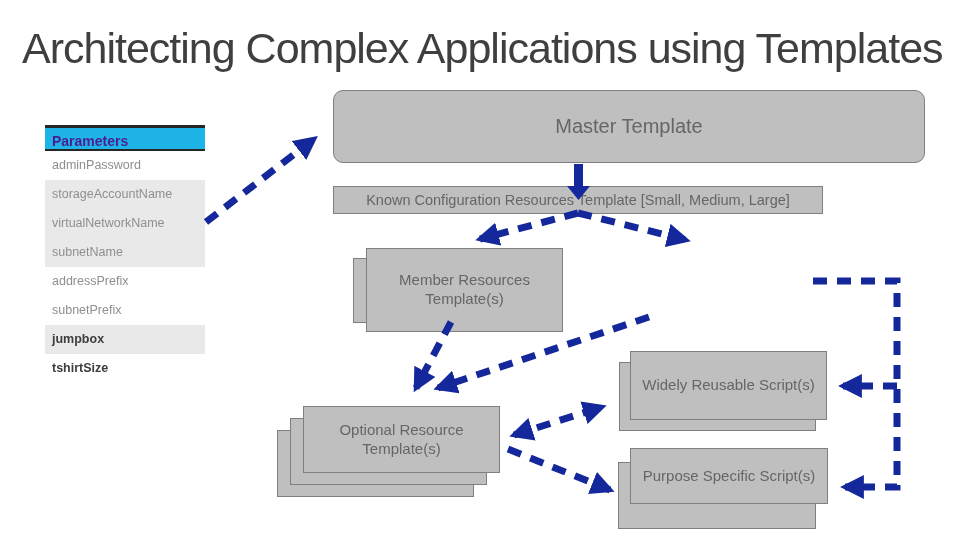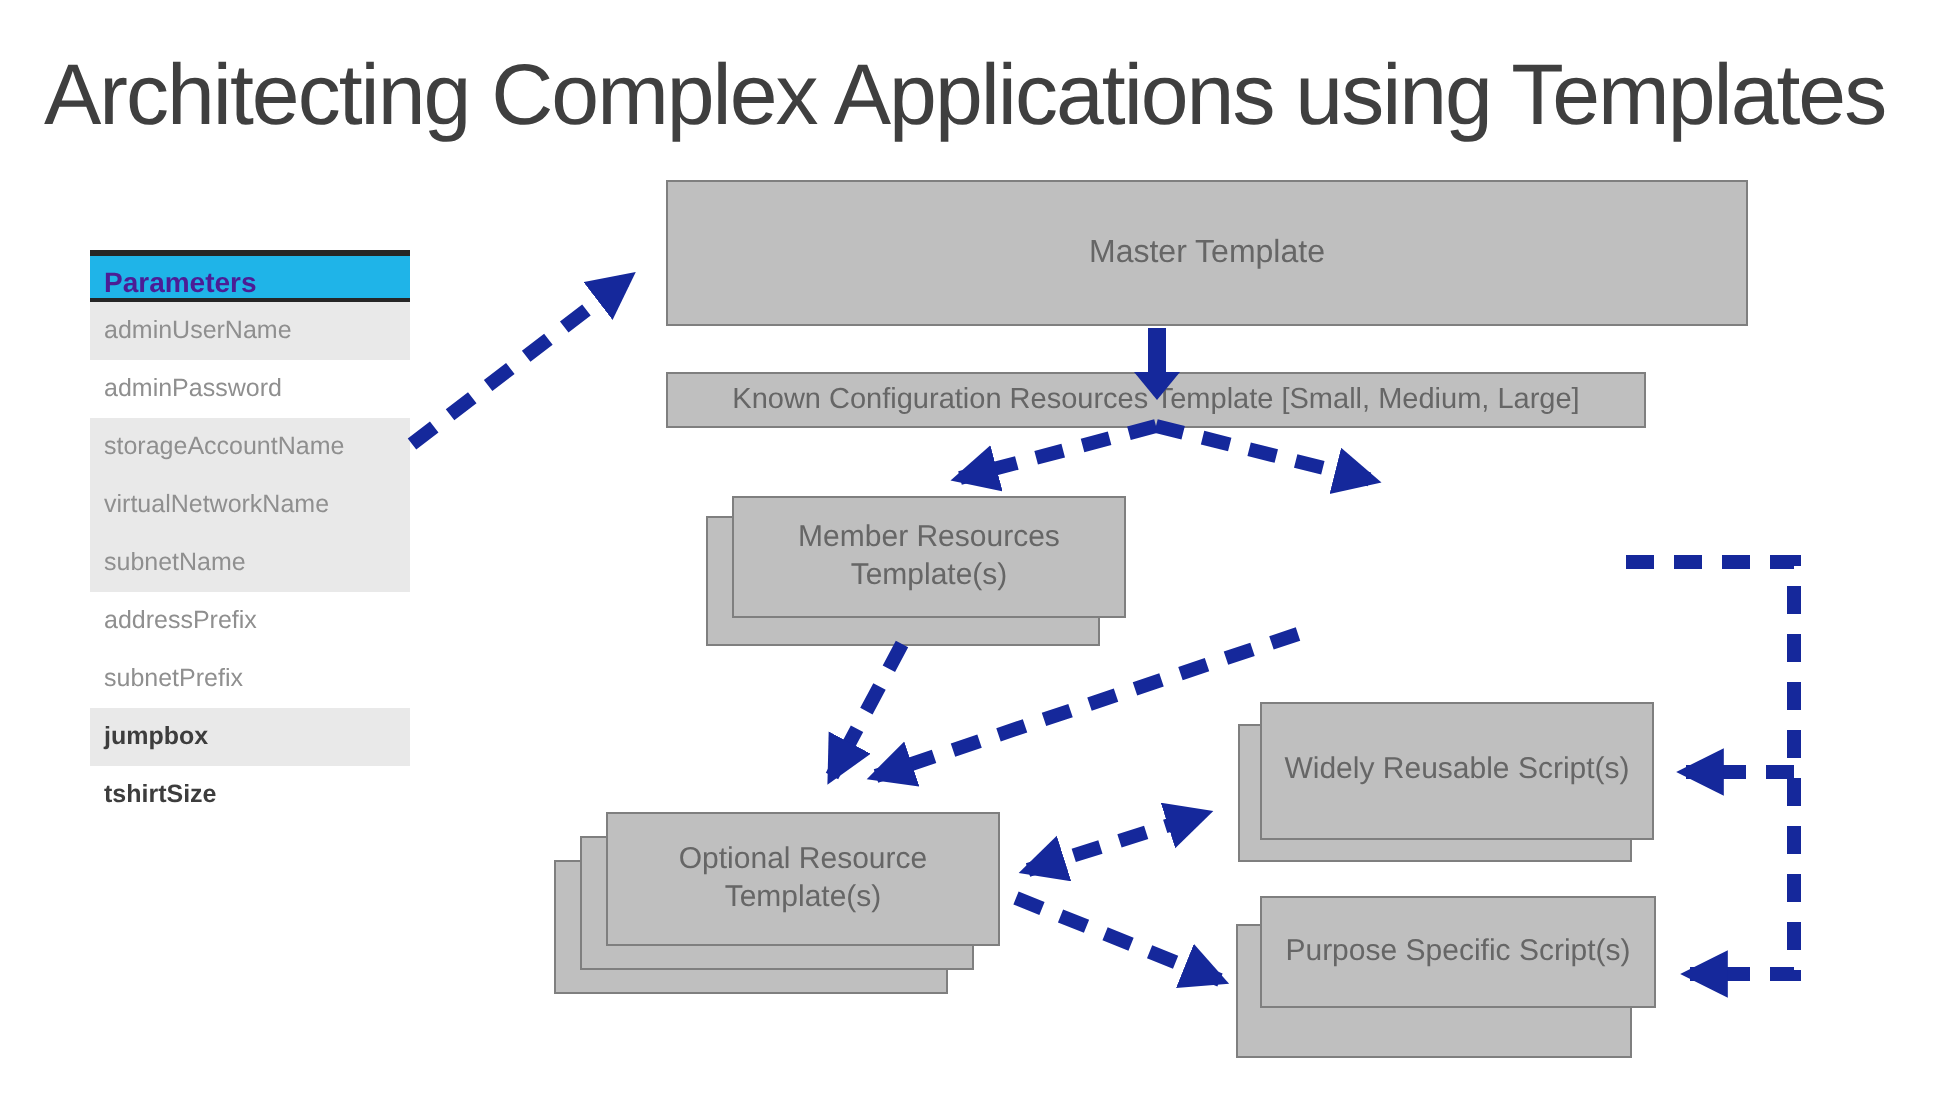--- a/index.html
+++ b/index.html
@@ -57,37 +57,36 @@
 </style>
 </head>
 <body>
 
 <div id="slide">
 
   <h1 class="title">Architecting Complex Applications using Templates</h1>
 
   <div class="params">
     <div class="params-header">Parameters</div>
-    <div class="param-row alt">adminUserName</div>
     <div class="param-row">adminPassword</div>
     <div class="param-row alt">storageAccountName</div>
     <div class="param-row alt">virtualNetworkName</div>
     <div class="param-row alt">subnetName</div>
     <div class="param-row">addressPrefix</div>
     <div class="param-row">subnetPrefix</div>
     <div class="param-row alt strong">jumpbox</div>
     <div class="param-row strong">tshirtSize</div>
   </div>
 
-  <div class="box front" style="left:333px;top:90px;width:541px;height:73px;font-size:16px;">Master Template</div>
+  <div class="box front" style="left:333px;top:90px;width:592px;height:73px;font-size:20px;border-radius:10px;">Master Template</div>
 
   <div class="box front wide" style="left:333px;top:186px;width:490px;height:28px;">Known Configuration Resources Template [Small, Medium, Large]</div>
 
   <div class="box layer" style="left:353px;top:258px;width:197px;height:65px;"></div>
-  <div class="box front" style="left:366px;top:248px;width:197px;height:61px;">Member Resources Template(s)</div>
+  <div class="box front" style="left:366px;top:248px;width:197px;height:84px;">Member Resources Template(s)</div>
 
 
   <div class="box layer" style="left:619px;top:362px;width:197px;height:69px;"></div>
   <div class="box front" style="left:630px;top:351px;width:197px;height:69px;">Widely Reusable Script(s)</div>
 
   <div class="box layer" style="left:277px;top:430px;width:197px;height:67px;"></div>
   <div class="box layer" style="left:290px;top:418px;width:197px;height:67px;"></div>
   <div class="box front" style="left:303px;top:406px;width:197px;height:67px;">Optional Resource Template(s)</div>
 
   <div class="box layer" style="left:618px;top:462px;width:198px;height:67px;"></div>

